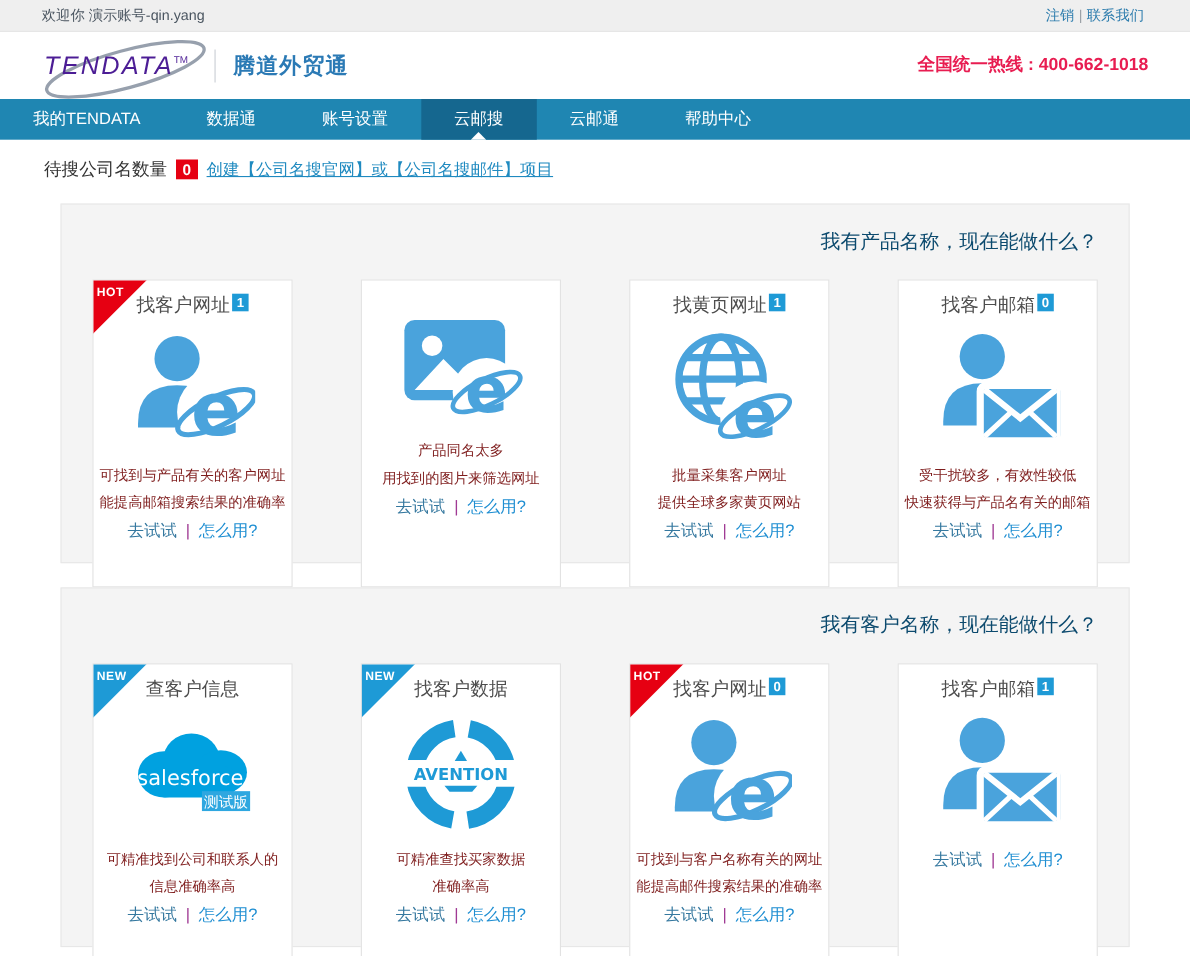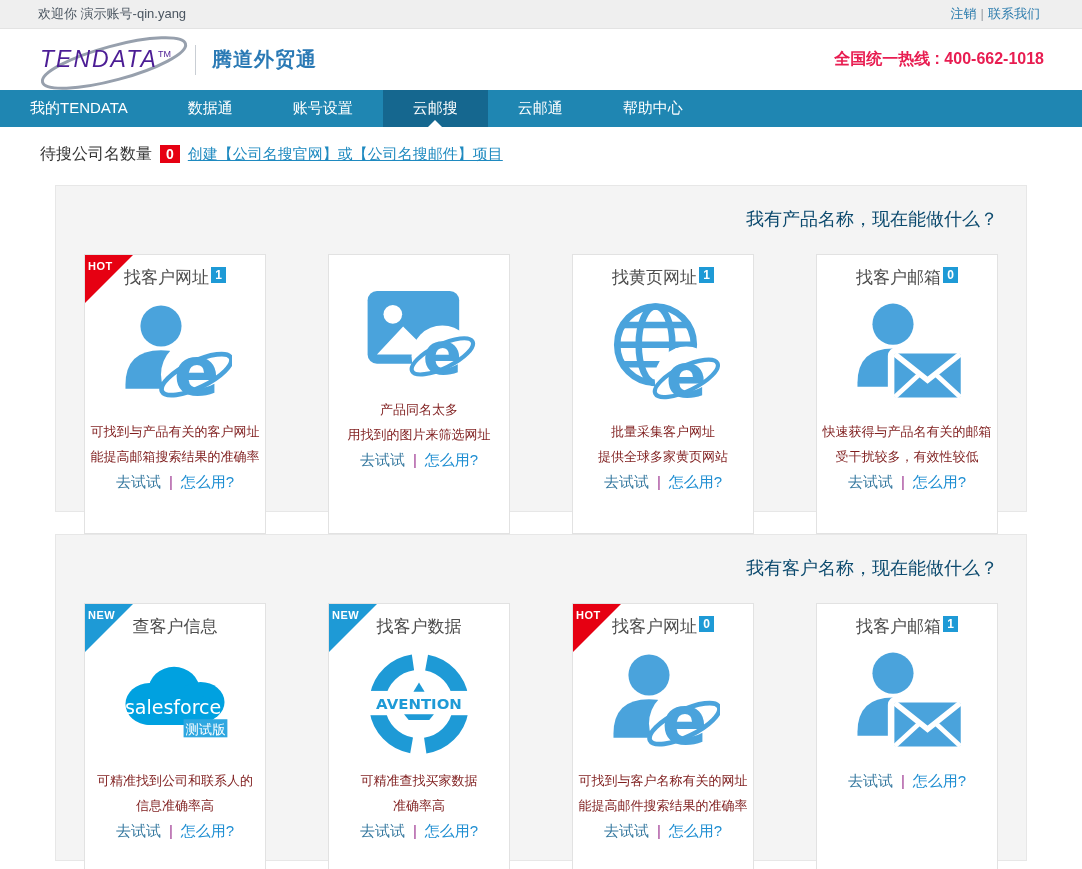--- a/index.html
+++ b/index.html
@@ -184,22 +184,22 @@
           <circle cx="46" cy="28" r="22" fill="#4aa3dc"></circle>
           <path d="M8 91 Q8 54 46 54 Q84 54 84 91 L84 95 L8 95 Z" fill="#4aa3dc"></path>
           <g transform="translate(83,83)">
             <rect x="-39" y="-27" width="78" height="54" rx="6" fill="#4aa3dc" stroke="#fff" stroke-width="7"></rect>
             <path d="M-35 -23 L0 5 L35 -23" fill="none" stroke="#fff" stroke-width="6"></path>
             <path d="M-35 23 L-8 -2 M35 23 L8 -2" fill="none" stroke="#fff" stroke-width="5"></path>
           </g>
         </svg>
       </div>
       <div class="card-desc">
-        <div>快速获得与产品名有关的邮箱</div>
-          <div>受干扰较多，有效性较低</div>
+        <div>受干扰较多，有效性较低</div>
+          <div>快速获得与产品名有关的邮箱</div>
       </div>
       <div class="card-links">
         <a href="#" class="try">去试试</a><span class="sep">|</span><a href="#" class="how">怎么用?</a>
       </div>
     </div>
 
   </div>
 </div>
 
 <div class="section">

